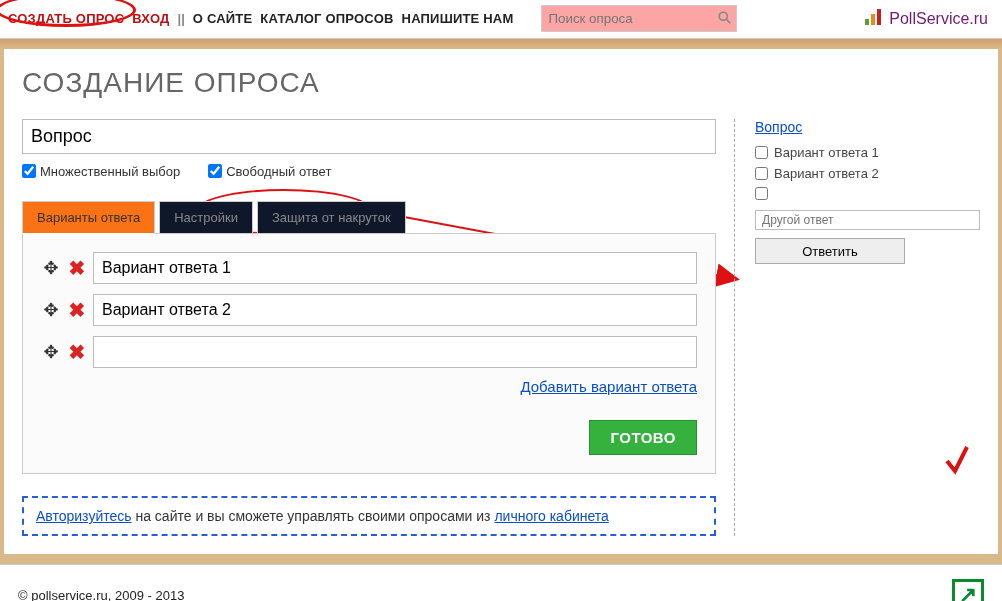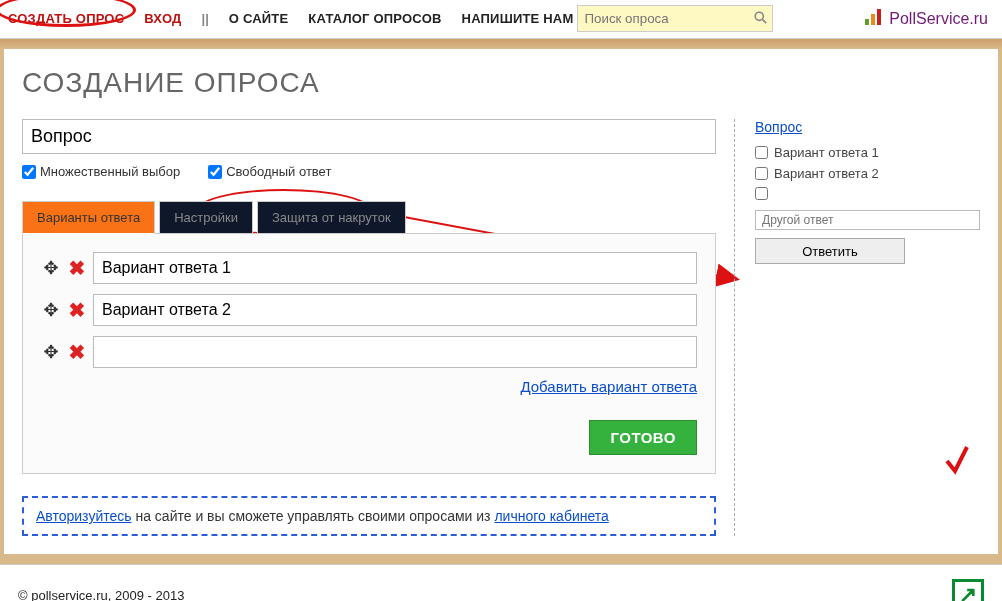--- a/index.html
+++ b/index.html
@@ -14,36 +14,36 @@
   .topbar {
     background: #fff;
     border-bottom: 1px solid #ccc;
     display: flex;
     align-items: center;
     padding: 5px 14px 6px 8px;
   }
   .nav {
     display: flex;
     align-items: flex-end;
-    gap: 20px;
+    gap: 8px;
   }
   .nav a {
     font-size: 13px;
     font-weight: bold;
     color: #222;
     text-decoration: none;
     letter-spacing: .2px;
   }
   .nav a.red { color: #b11; }
   .nav .sep { color: #888; font-weight: bold; }
   .search-wrap {
-    margin-left: 4px;
+    margin-left: 28px;
     border: 1px solid #ccc;
     display: flex; align-items: center;
-    background: #fef9c3;
+    background: #fca5a5;
   }
   .search-wrap input {
     border: none; outline: none;
     background: transparent;
     padding: 5px 6px;
     width: 170px;
     font-family: inherit;
     color: #666;
   }
   .search-wrap .mag {
@@ -96,21 +96,21 @@
     border: 1px solid #bbb;
     padding: 6px 8px;
     font-size: 18px;
     font-family: inherit;
   }
   .checks {
     margin-top: 10px;
     display: flex; gap: 28px;
   }
   .checks label {
-    display: flex; align-items: flex-end; gap: 4px;
+    display: flex; align-items: flex-start; gap: 4px;
     font-size: 13px; color: #333;
   }
   .checks input[type=checkbox]{
     width: 14px; height: 14px;
   }
 
   .tabs {
     margin-top: 22px;
     display: flex;
     border-bottom: 1px solid #ccc;

